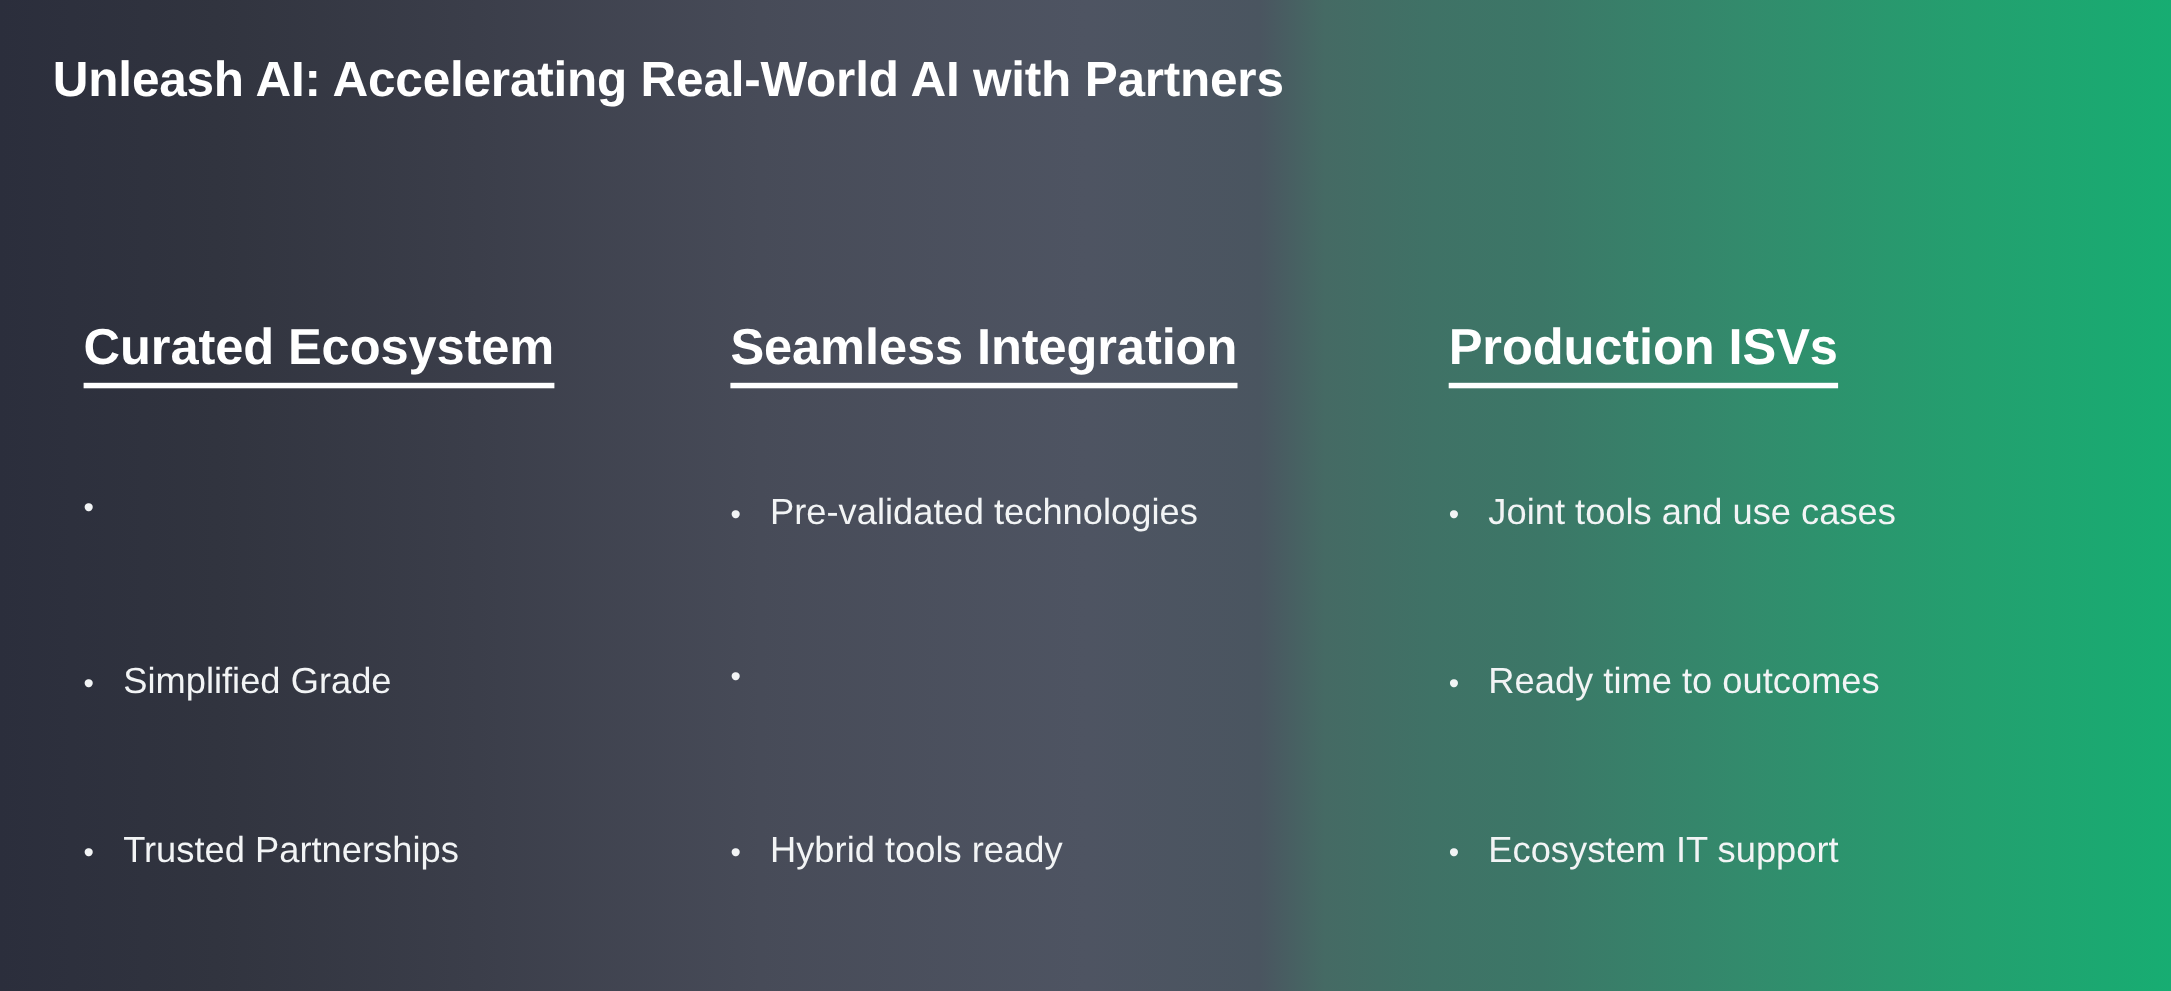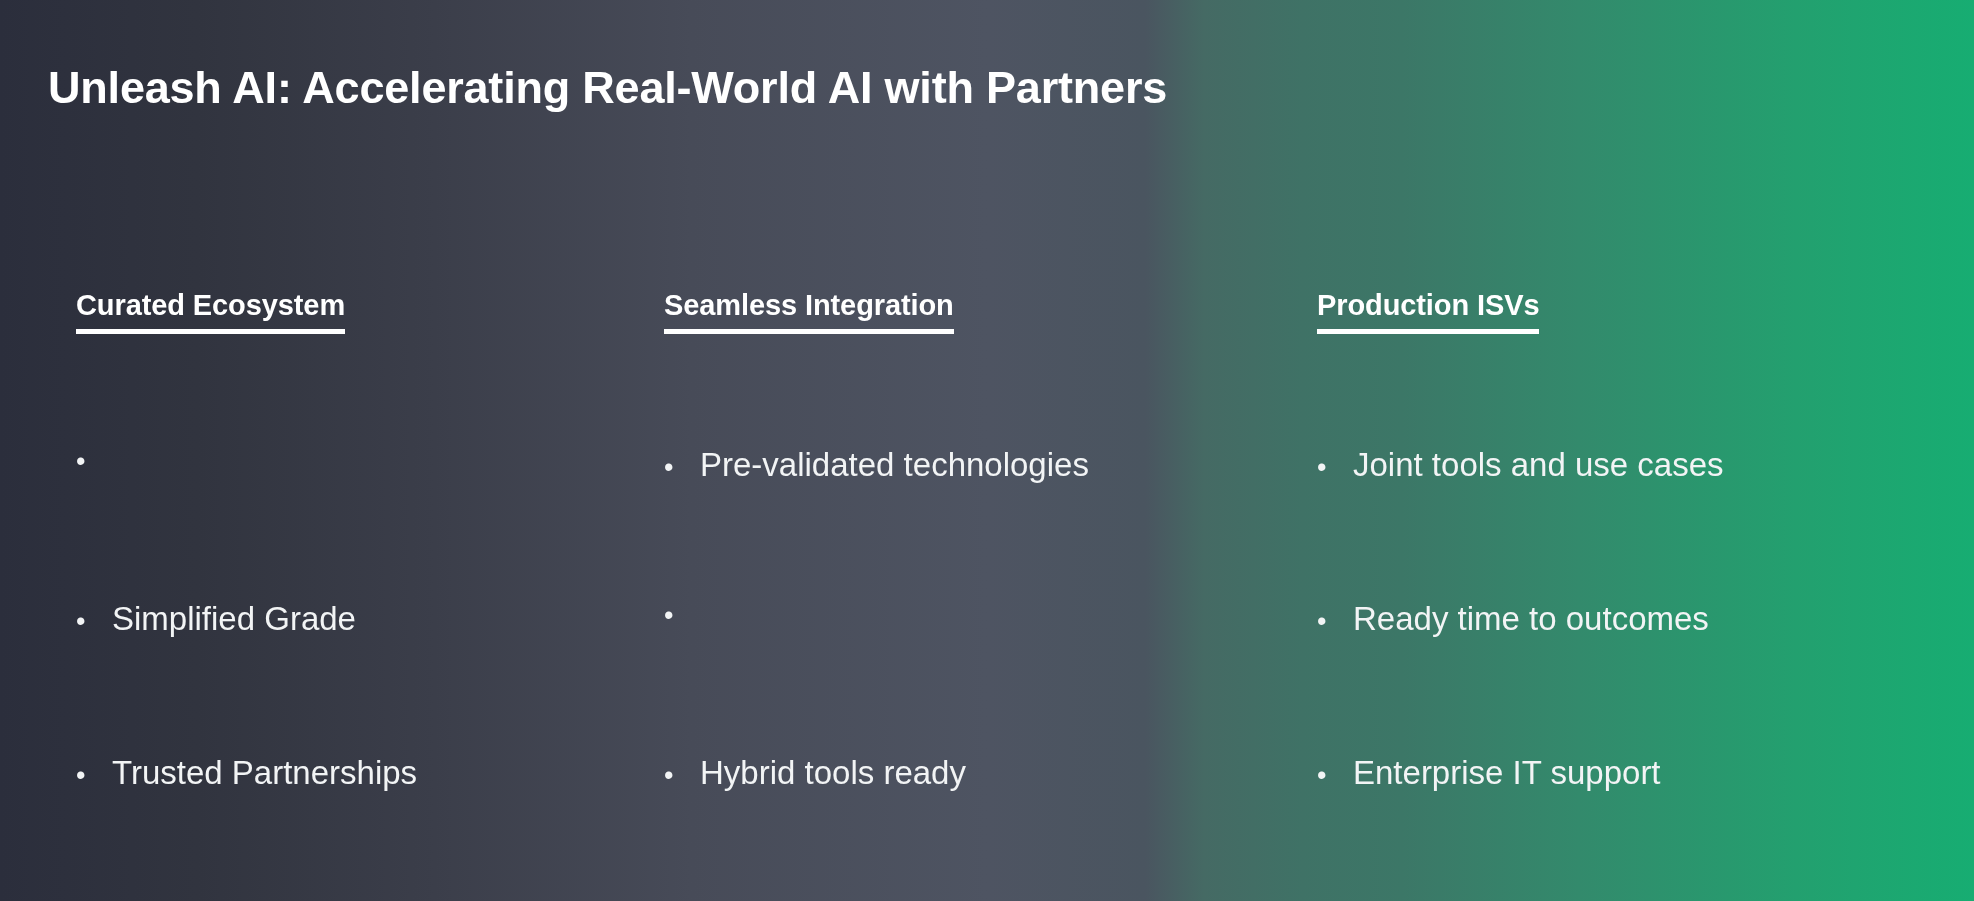--- a/index.html
+++ b/index.html
@@ -35,21 +35,21 @@
         #23a06f  91%,
         #17ad72 100%
     );
     overflow: hidden;
   }
 
   
   .slide-title {
     position: absolute;
     left: 48px;
-    top: 32px;
+    top: 16px;
     width: 1600px;
     font-size: 45px;
     font-weight: bold;
     line-height: 1.15;
     color: #ffffff;
     letter-spacing: -0.2px;
     white-space: nowrap;
   }
 
   
@@ -68,21 +68,21 @@
     position: relative;
     height: 100%;
   }
 
   .column.col-0 { width: 645px; padding-left: 76px; }
   .column.col-1 { width: 652px; padding-left: 19px; }
   .column.col-2 { width: 677px; padding-left: 20px; }
 
   .column-heading {
     display: inline-block;
-    font-size: 29px;
+    font-size: 46px;
     font-weight: bold;
     color: #ffffff;
     line-height: 1.1;
     padding-bottom: 7px;
     border-bottom: 5px solid #ffffff;
     white-space: nowrap;
     letter-spacing: -0.1px;
   }
 
   .bullet-list {
@@ -171,19 +171,19 @@
         <li class="bullet-item">
           <span class="bullet-marker">•</span>
           <span class="bullet-text">Joint tools and use cases</span>
         </li>
         <li class="bullet-item">
           <span class="bullet-marker">•</span>
           <span class="bullet-text">Ready time to outcomes</span>
         </li>
         <li class="bullet-item">
           <span class="bullet-marker">•</span>
-          <span class="bullet-text">Enterprise IT support</span>
+          <span class="bullet-text">Ecosystem IT support</span>
         </li>
       </ul>
     </div>
 
   </div>
 </div>
 
 </body></html>

